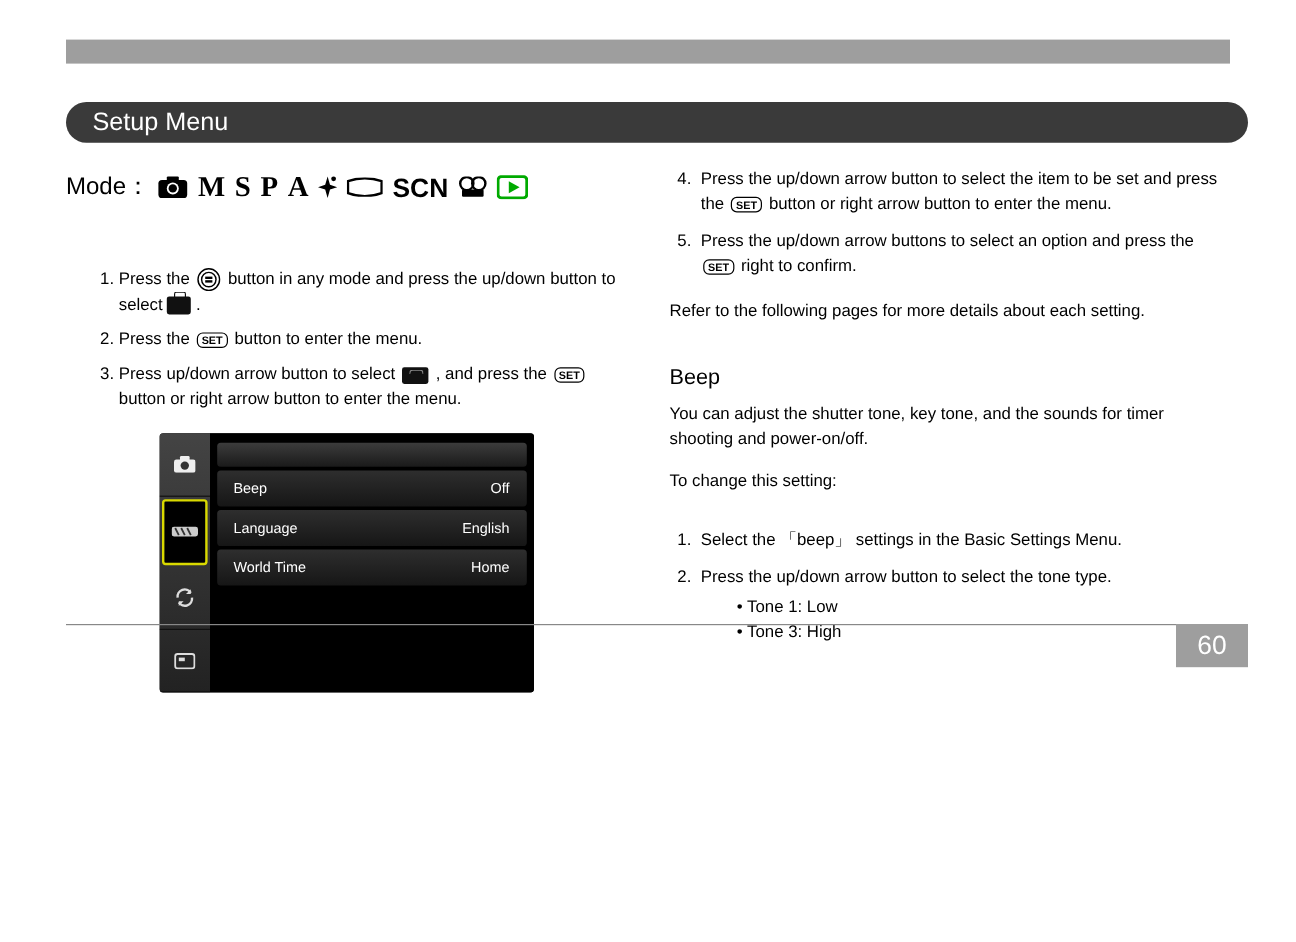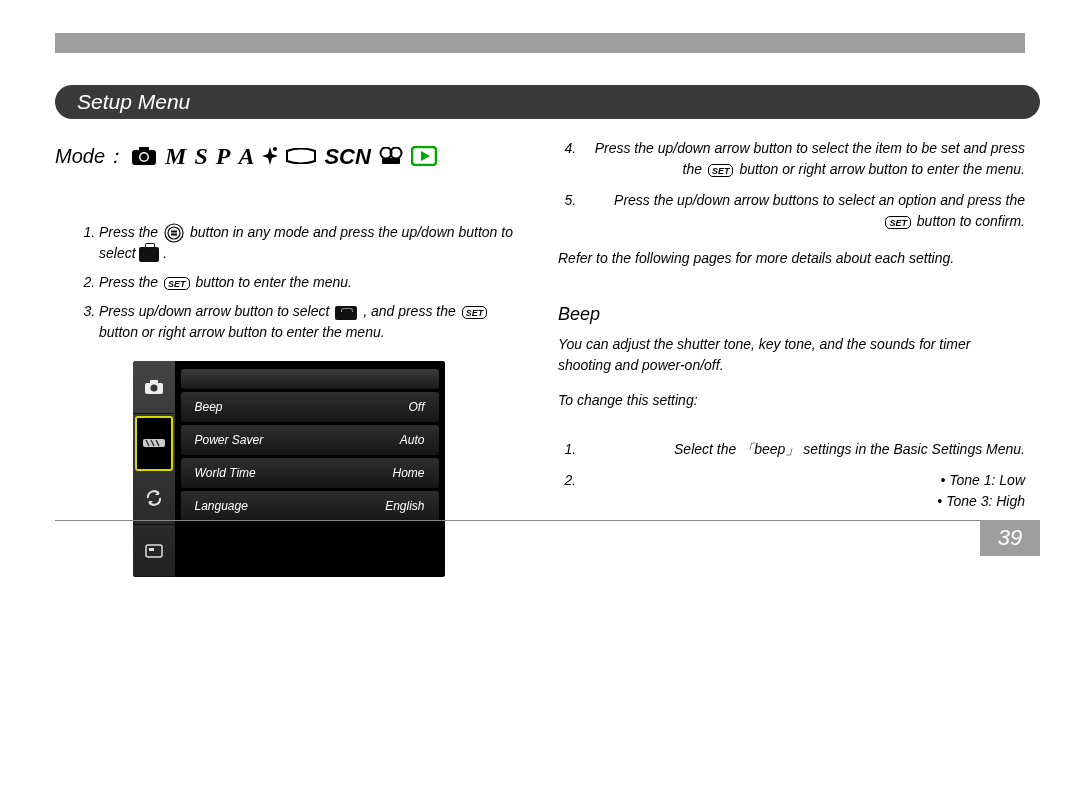--- a/index.html
+++ b/index.html
@@ -8,21 +8,20 @@
     background: #fff;
     width: 1080px;
     height: 785px;
     overflow: hidden;
   }
   .page {
     position: relative;
     width: 1080px;
     height: 589px;
     padding: 0;
-    font-style: italic;
   }
   .gray-bar {
     position: absolute;
     top: 33px;
     left: 55px;
     right: 55px;
     height: 20px;
     background: #9e9e9e;
   }
   .title-bar {
@@ -194,21 +193,20 @@
     background:linear-gradient(#2e2e2e,#161616);
     border-radius:3px;
     margin:0 6px 3px 6px;
   }
 
   .col-right {
     padding-top: 4px;
   }
   ol.steps-right {
     padding-left: 22px;
-    text-align: right;
   }
   ol.steps-right > li{
     margin-bottom:10px;
     padding-left:4px;
   }
   .refer {
     margin-top: 16px;
   }
   .beep-head {
     font-size: 18px;
@@ -363,63 +361,60 @@
               </svg>
           </div>
         </div>
         <div class="cam-main">
           <div class="head"></div>
           <div class="cam-row">
               <span>Beep</span>
               <span>Off</span>
             </div>
           <div class="cam-row">
-              <span>Power Saver</span>
-              <span>Auto</span>
+              <span>Language</span>
+              <span>English</span>
             </div>
           <div class="cam-row">
               <span>World Time</span>
               <span>Home</span>
             </div>
-          <div class="cam-row">
-              <span>Language</span>
-              <span>English</span>
-            </div>
         </div>
       </div>
     </div>
 
     <div class="col col-right">
       <ol class="steps-right" start="4">
         <li>
           <span>Press the up/down arrow button to select the item to be set and press the</span>
           <span class="set-btn">SET</span>
           <span>button or right arrow button to enter the menu.</span>
         </li>
         <li>
           <span>Press the up/down arrow buttons to select an option and press the</span>
           <span class="set-btn">SET</span>
-          <span>button to confirm.</span>
+          <span>right to confirm.</span>
         </li>
       </ol>
 
       <div class="refer">Refer to the following pages for more details about each setting.</div>
 
       <div class="beep-head">Beep</div>
       <div class="beep-desc">You can adjust the shutter tone, key tone, and the sounds for timer shooting and power-on/off.</div>
       <div class="tochange">To change this setting:</div>
       <ol class="steps-right">
         <li>Select the 「beep」 settings in the Basic Settings Menu.</li>
         <li>
+          <span>Press the up/down arrow button to select the tone type.</span>
           <ul class="tones">
             <li>Tone 1: Low</li>
             <li>Tone 3: High</li>
           </ul>
         </li>
       </ol>
     </div>
   </div>
 
   <div class="page-foot">
     <div class="foot-line"></div>
-    <div class="foot-num">39</div>
+    <div class="foot-num">60</div>
   </div>
 </div>
 
 </body></html>

